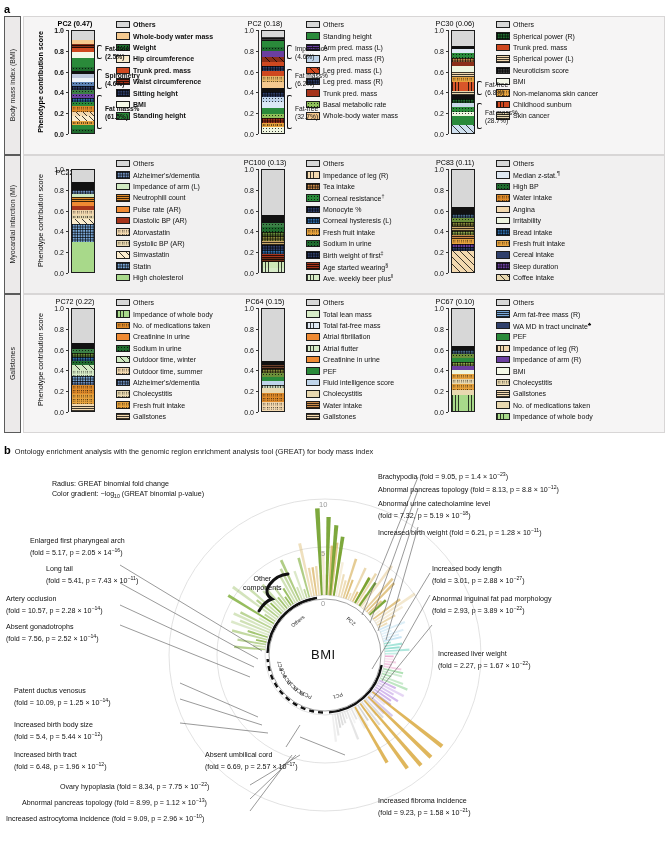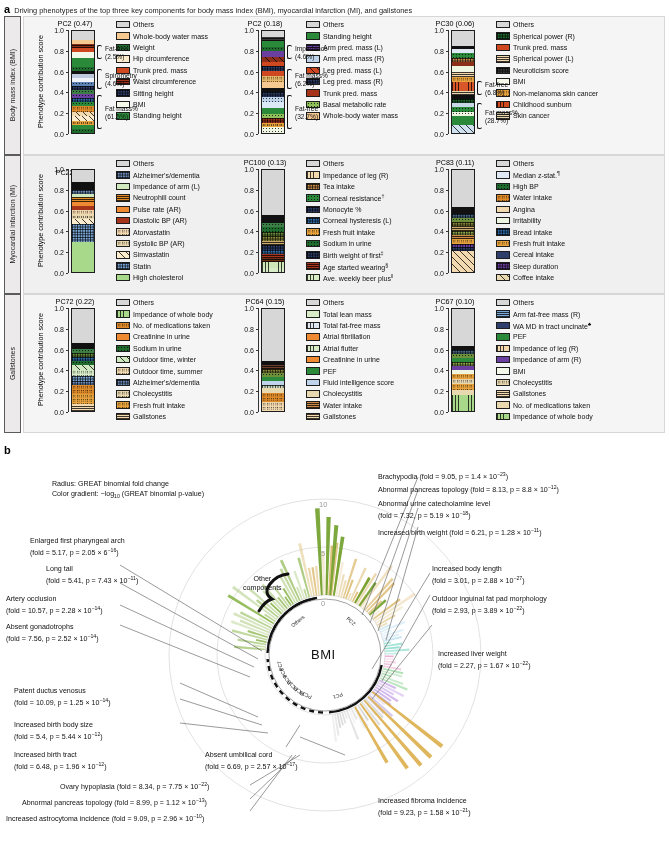--- a/index.html
+++ b/index.html
@@ -91,30 +91,29 @@
     position:absolute; font-size:13px; color:#111; letter-spacing:0.5px;
   }
   .ringtick { position:absolute; font-size:7.5px; color:#9b9b9b; }
   .pclab { position:absolute; font-size:5.2px; color:#222; }
 </style>
 </head>
 <body>
 
 <div id="panel-a-head">
   <span class="panel-letter">a</span>
-  <span class="panel-title">Driving phenotypes of the top three key components for body mass index (BMI), myocardial infarction (MI), and gallstones</span>
 </div>
 
 <div id="rows">
     <div class="row">
       <div class="row-label">
         <span>Body mass index (BMI)</span>
       </div>
       <div class="row-body">
-        <div class="unit" style="left: 22px; width: 186px;">
+        <div class="unit" style="left: 22px; width: 186px; font-weight: bold;">
           <div class="unit-title" style="position: absolute; left: 0px; top: 2px; width: 58px;">PC2 (0.47)</div>
           <div class="chartarea" style="position: absolute; left: 0px; top: 12px; width: 60px; height: 112px;">
             <div class="ylabel" style="left: -10px;">
               <span>Phenotype contribution score</span>
             </div>
             <div class="axisline"></div>
             <div class="ytick" style="top: 0px; right: 42px;">1.0</div>
             <div class="ytickmark" style="top: 0px; right: 38px;"></div>
             <div class="ytick" style="top: 20.8px; right: 42px;">0.8</div>
             <div class="ytickmark" style="top: 20.8px; right: 38px;"></div>
@@ -873,20 +872,21 @@
               <div class="lgtext"><span>Impedance of whole body</span></div>
             </div>
           </div>
         </div>
       </div>
     </div>
   </div>
 
 <div id="panel-b-head">
   <span class="panel-letter">b</span>
+  <span class="panel-title">Ontology enrichment analysis with the genomic region enrichment analysis tool (GREAT) for body mass index</span>
 </div>
 
 <div id="panel-b">
   <div class="bnote" style="left:52px; top:25px;">
     <div>Radius: GREAT binomial fold change</div>
     <div>
       <span>Color gradient: −log</span><sub style="font-size:5.2px">10</sub><span> (GREAT binomial p-value)</span>
     </div>
   </div>
   <svg id="bsvg" width="669" height="387">
@@ -1052,21 +1052,21 @@
         <div><span>(fold = 7.32, p = 5.19 × 10</span><sup>−18</sup><span>)</span></div>
       </div>
       <div class="banno" style="left: 378px; top: 72px;">
         <div>Increased birth weight (fold = 6.21, p = 1.28 × 10<sup>−11</sup><span>)</span></div>
       </div>
       <div class="banno" style="left: 432px; top: 110px;">
         <div>Increased body length</div>
         <div><span>(fold = 3.01, p = 2.88 × 10</span><sup>−27</sup><span>)</span></div>
       </div>
       <div class="banno" style="left: 432px; top: 140px;">
-        <div>Outdoor inguinal fat pad morphology</div>
+        <div>Abnormal inguinal fat pad morphology</div>
         <div><span>(fold = 2.93, p = 3.89 × 10</span><sup>−22</sup><span>)</span></div>
       </div>
       <div class="banno" style="left: 438px; top: 195px;">
         <div>Increased liver weight</div>
         <div><span>(fold = 2.27, p = 1.67 × 10</span><sup>−22</sup><span>)</span></div>
       </div>
       <div class="banno" style="left: 378px; top: 342px;">
         <div>Increased fibroma incidence</div>
         <div><span>(fold = 9.23, p = 1.58 × 10</span><sup>−21</sup><span>)</span></div>
       </div>
@@ -1102,19 +1102,19 @@
       <div class="banno" style="left: 6px; top: 140px;">
         <div>Artery occlusion</div>
         <div><span>(fold = 10.57, p = 2.28 × 10</span><sup>−14</sup><span>)</span></div>
       </div>
       <div class="banno" style="left: 46px; top: 110px;">
         <div>Long tail</div>
         <div><span>(fold = 5.41, p = 7.43 × 10</span><sup>−11</sup><span>)</span></div>
       </div>
       <div class="banno" style="left: 30px; top: 82px;">
         <div>Enlarged first pharyngeal arch</div>
-        <div><span>(fold = 5.17, p = 2.05 × 6</span><sup>−16</sup><span>)</span></div>
+        <div><span>(fold = 5.17, p = 2.05 × 14</span><sup>−16</sup><span>)</span></div>
       </div>
     </div>
 <div id="circle-center-label" style="left: 311px; top: 192px;">BMI</div><div class="bnote" style="left: 243px; top: 120px; text-align: center; line-height: 1.25;">
       <div>Other</div>
       <div>components</div>
     </div><div class="ringtick" style="left: 321px; top: 144px;">0</div><div class="ringtick" style="left: 321px; top: 94px;">5</div><div class="ringtick" style="left: 319px; top: 45px;">10</div><div class="pclab" style="left: 289.717px; top: 163.294px; transform: rotate(-40deg);">Others</div><div class="pclab" style="left: 299.405px; top: 236.878px; transform: rotate(205deg);">PC18</div><div class="pclab" style="left: 292.137px; top: 232.597px; transform: rotate(216deg);">PC11</div><div class="pclab" style="left: 286.349px; top: 227.565px; transform: rotate(226deg);">PC10</div><div class="pclab" style="left: 281.522px; top: 221.604px; transform: rotate(236deg);">PC9</div><div class="pclab" style="left: 277.804px; top: 214.896px; transform: rotate(246deg);">PC8</div><div class="pclab" style="left: 275.307px; top: 207.645px; transform: rotate(256deg);">PC7</div><div class="pclab" style="left: 333.049px; top: 238.346px; transform: rotate(160deg);">PC1</div><div class="pclab" style="left: 346.283px; top: 163.294px; transform: rotate(40deg);">PC2</div></div>
 
 </body></html>

